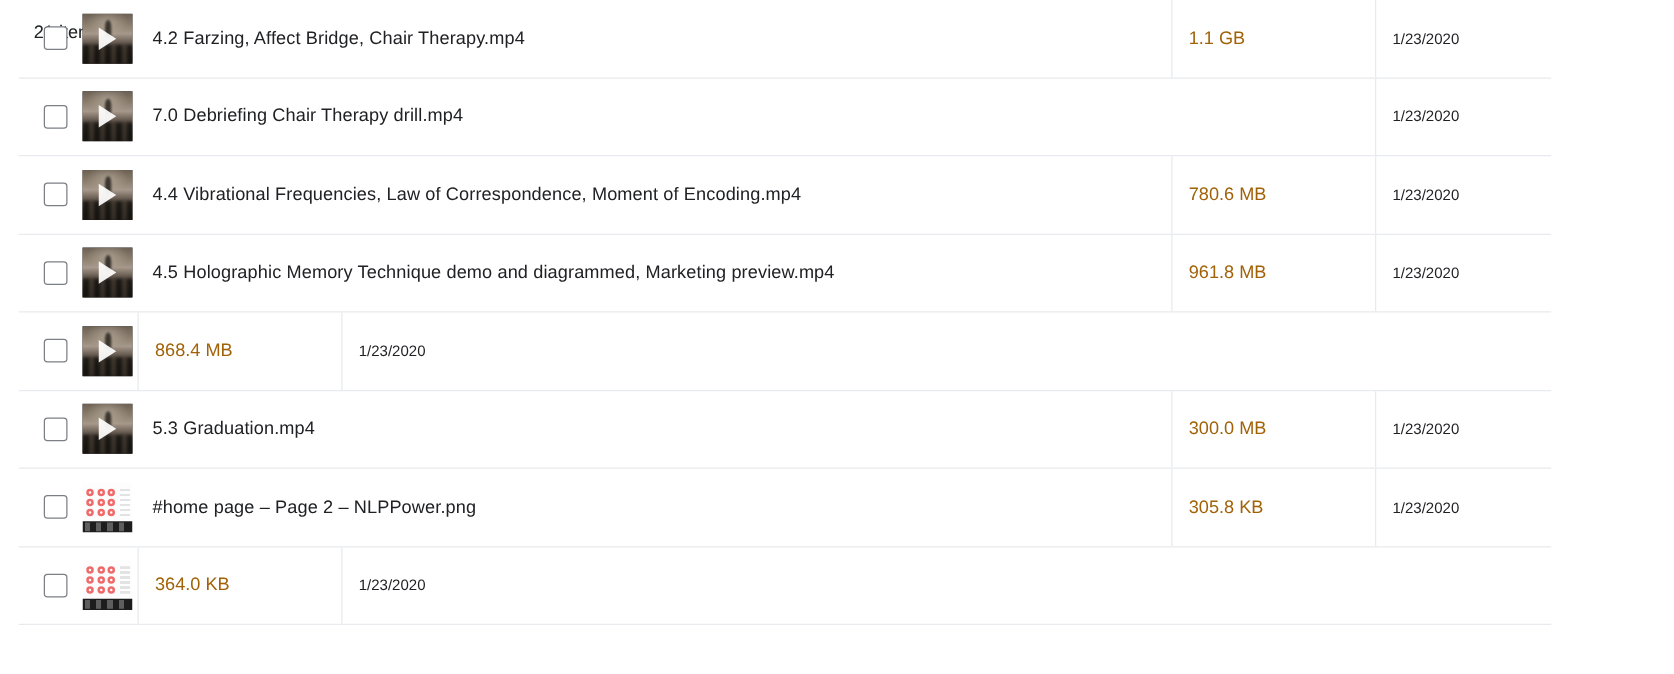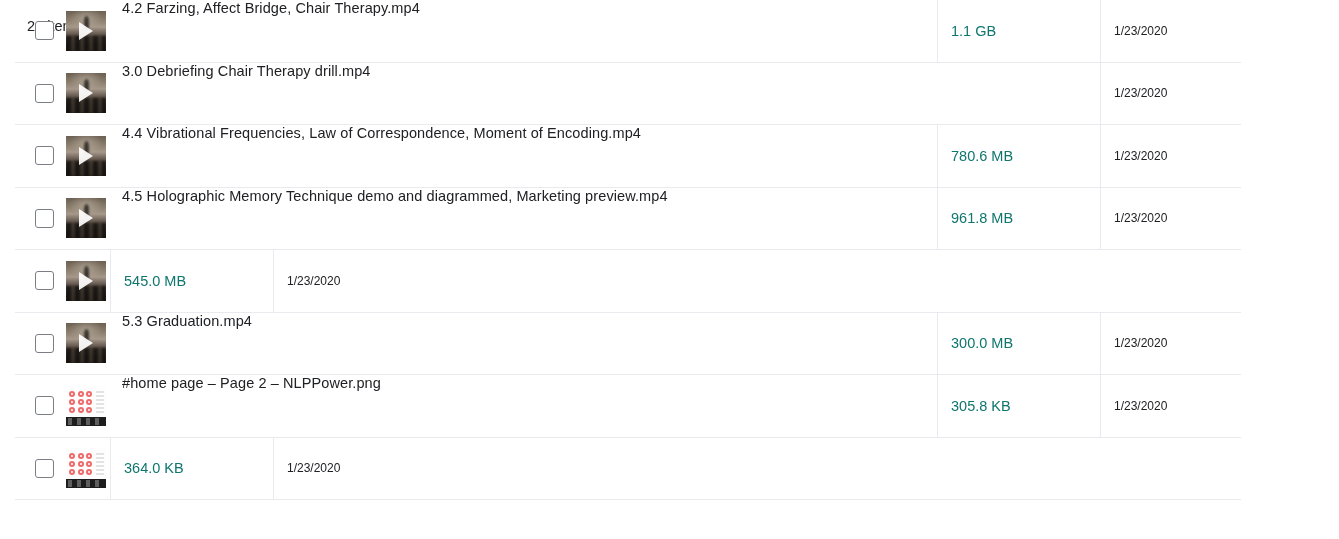--- a/index.html
+++ b/index.html
@@ -18,20 +18,21 @@
   .file-table {
     position: absolute;
     left: 0;
     top: 0;
     width: 1241px;
   }
 
   .file-row {
     position: relative;
     display: flex;
+    align-items: center;
     height: 62.5px;
     box-sizing: border-box;
     border-bottom: 1px solid #e8eaed;
     margin-left: 15px;
     width: 1226px;
   }
   .file-row:last-of-type {
     border-bottom: 1px solid #e8eaed;
   }
 
@@ -189,21 +190,21 @@
   .cell-size {
     width: 163px;
     min-width: 163px;
     box-sizing: border-box;
     border-left: 1px solid #e8eaed;
     height: 100%;
     display: flex;
     align-items: center;
     padding-left: 13px;
     font-size: 14.5px;
-    color: #0f766e;
+    color: #a16207;
   }
 
   .cell-date {
     width: 141px;
     min-width: 141px;
     box-sizing: border-box;
     border-left: 1px solid #e8eaed;
     height: 100%;
     display: flex;
     align-items: center;
@@ -245,21 +246,21 @@
           <div class="checkbox"></div>
         </div>
         <div class="cell-thumb">
           <div class="thumb video">
             <div class="bg"></div>
             <div class="fig"></div>
             <div class="seats"></div>
             <div class="play"></div>
           </div>
         </div>
-        <div class="cell-name">3.0 Debriefing Chair Therapy drill.mp4</div>
+        <div class="cell-name">7.0 Debriefing Chair Therapy drill.mp4</div>
         <div class="cell-date">1/23/2020</div>
       </div>
       <div class="file-row">
         <div class="cell-check">
           <div class="checkbox"></div>
         </div>
         <div class="cell-thumb">
           <div class="thumb video">
             <div class="bg"></div>
             <div class="fig"></div>
@@ -292,21 +293,21 @@
           <div class="checkbox"></div>
         </div>
         <div class="cell-thumb">
           <div class="thumb video">
             <div class="bg"></div>
             <div class="fig"></div>
             <div class="seats"></div>
             <div class="play"></div>
           </div>
         </div>
-        <div class="cell-size">545.0 MB</div>
+        <div class="cell-size">868.4 MB</div>
         <div class="cell-date">1/23/2020</div>
       </div>
       <div class="file-row">
         <div class="cell-check">
           <div class="checkbox"></div>
         </div>
         <div class="cell-thumb">
           <div class="thumb video">
             <div class="bg"></div>
             <div class="fig"></div>

